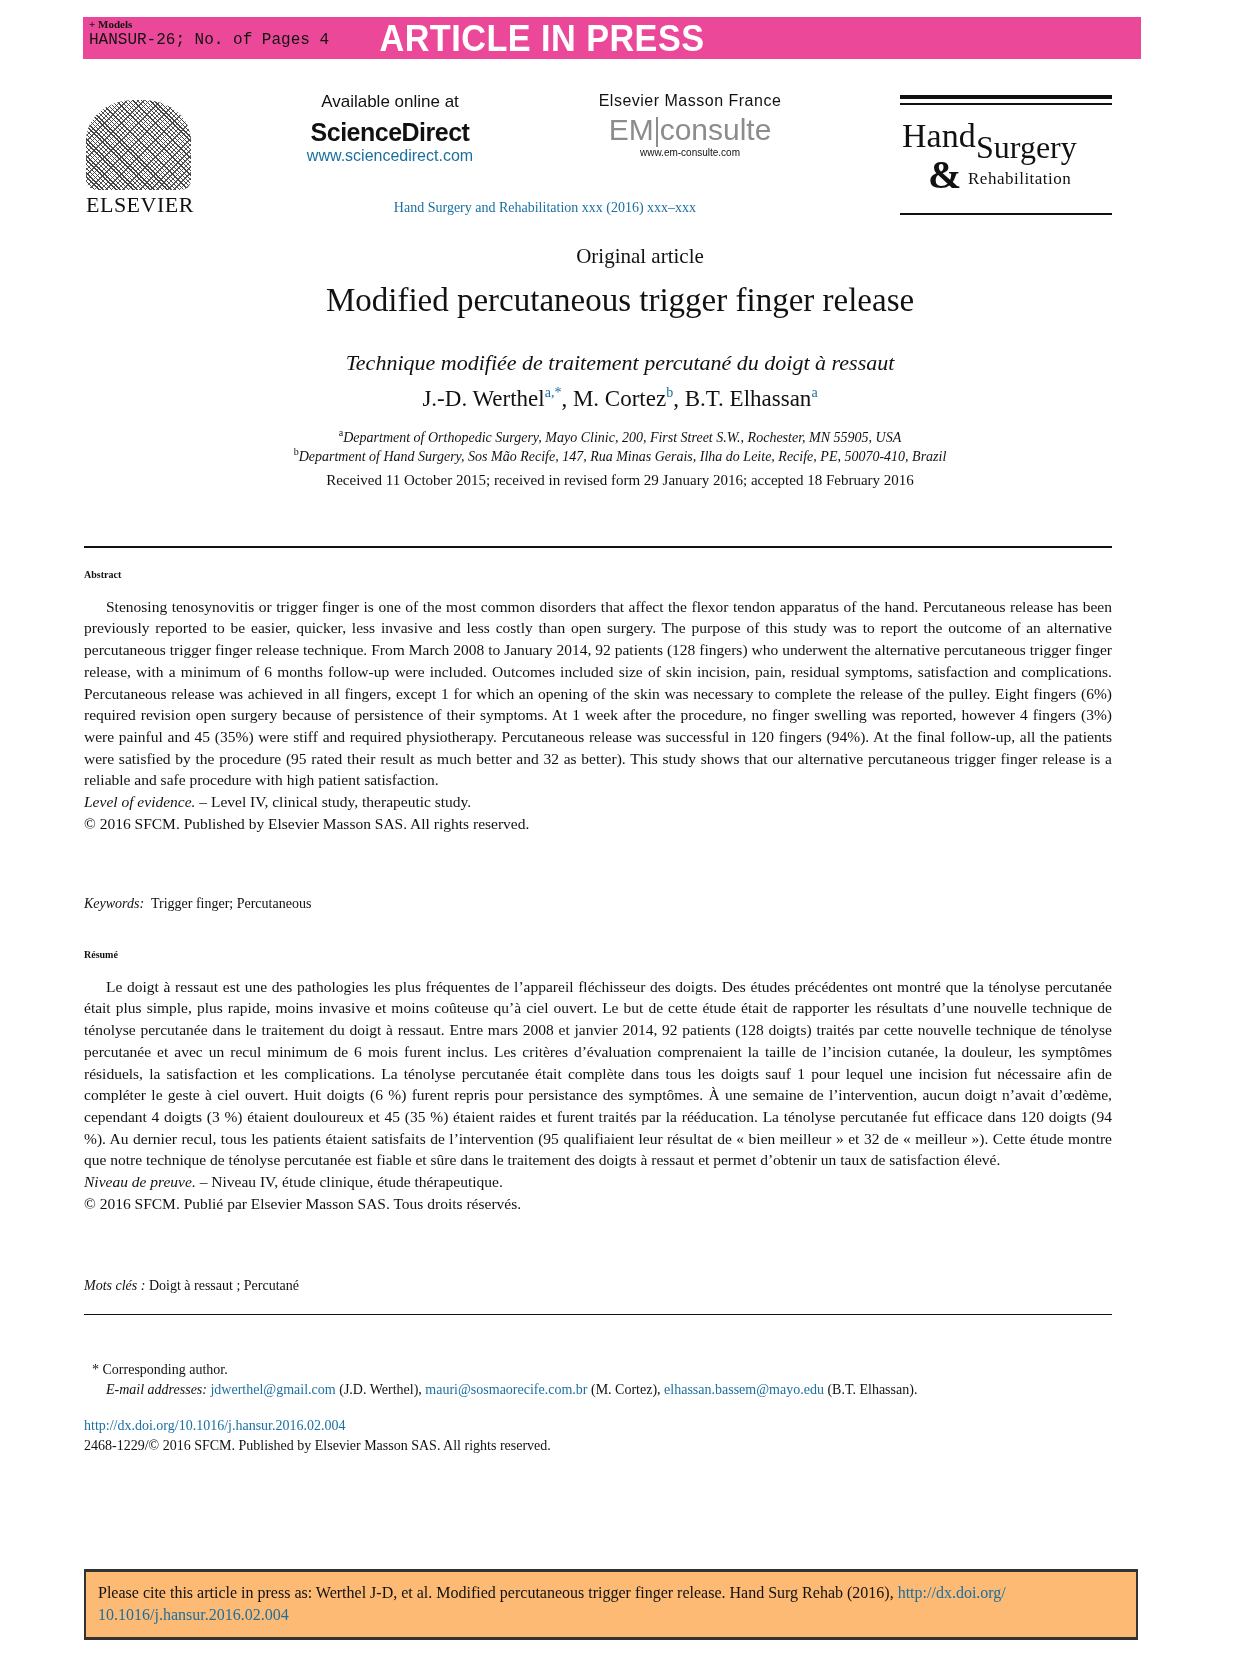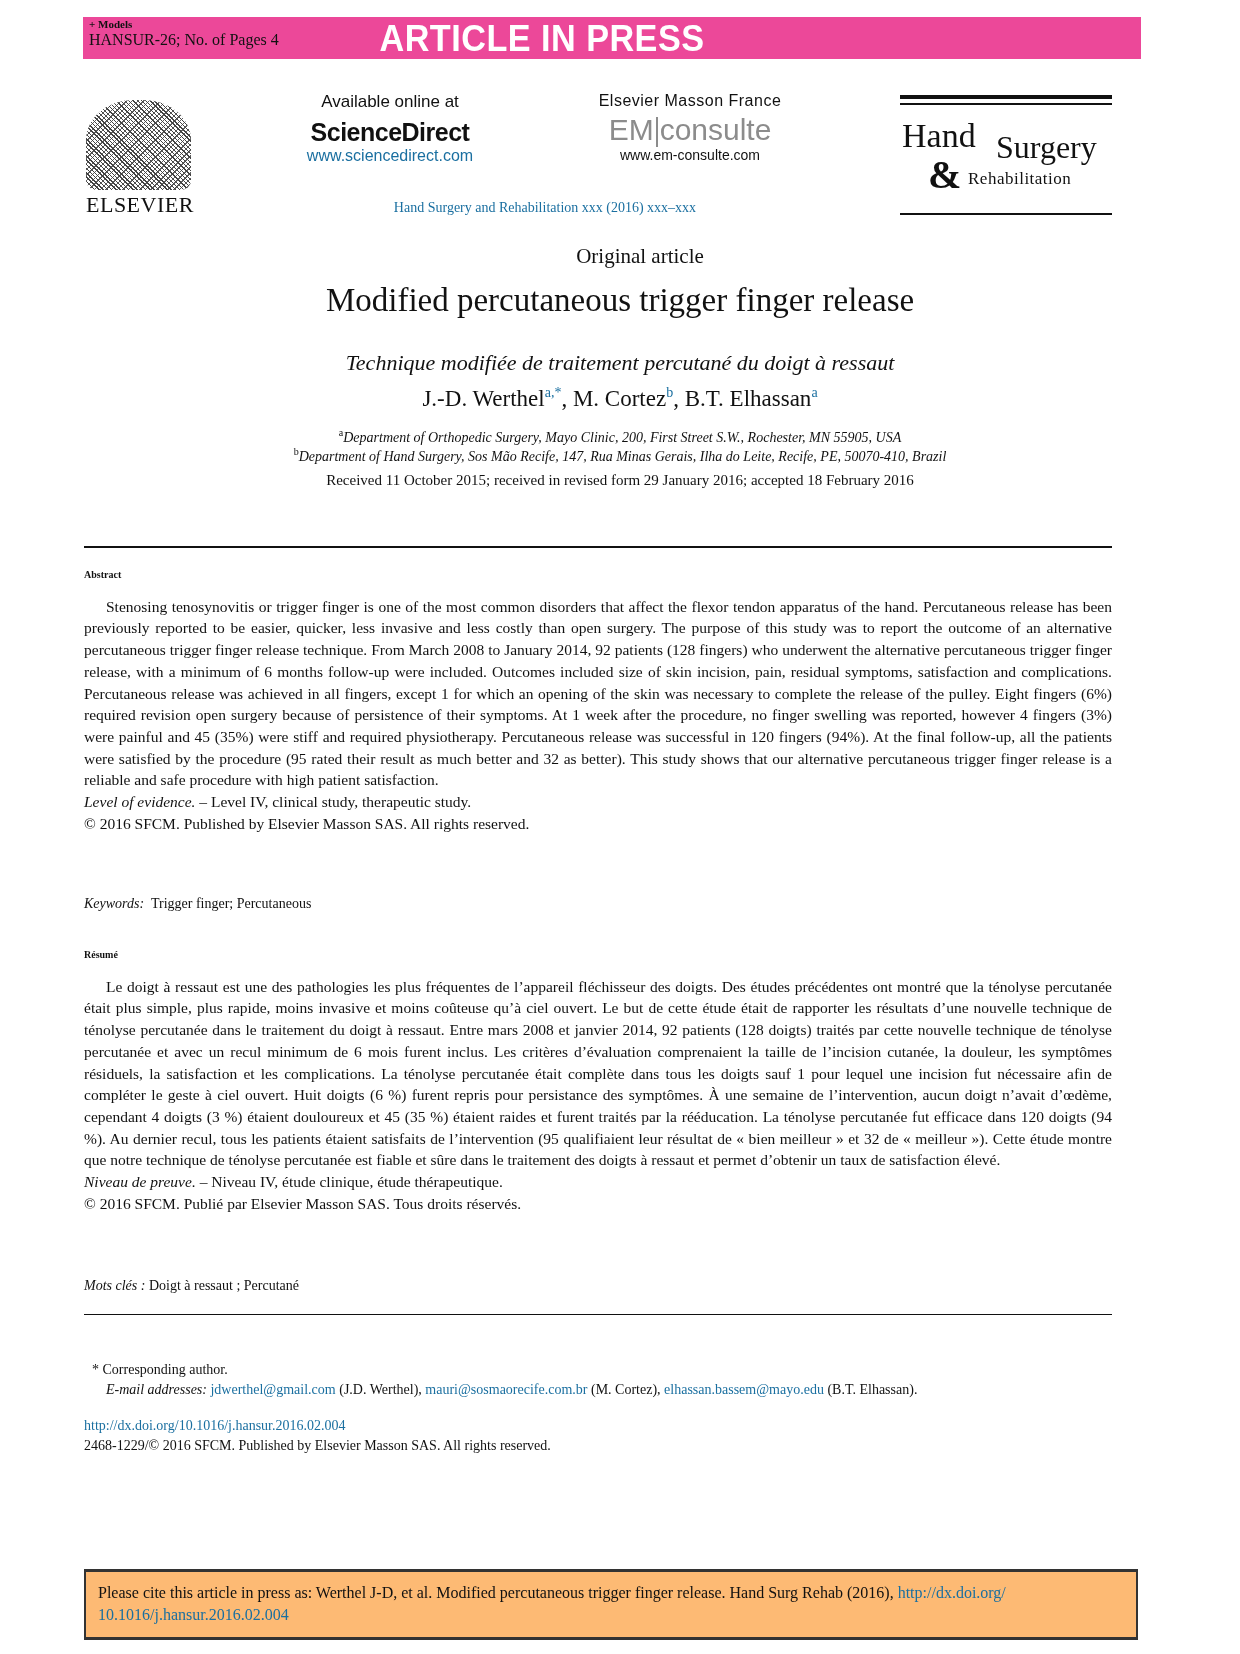--- a/index.html
+++ b/index.html
@@ -1,21 +1,21 @@
 <!DOCTYPE html>
 <html><head>
 <meta charset="utf-8">
 <style>
   html, body { margin:0; padding:0; background:#fff; }
   body { width:1240px; height:1654px; position:relative; overflow:hidden;
          font-family:"Liberation Serif","DejaVu Serif",serif; color:#111; }
 
   .topbar { position:absolute; left:83px; top:17px; width:1058px; height:42px; background:#ec4899; }
   .topbar .models { position:absolute; left:6px; top:1px; font-size:11px; font-weight:bold; }
-  .topbar .hansur { position:absolute; left:6px; top:14px; font-size:16px; }
+  .topbar .hansur { position:absolute; left:6px; top:14px; font-size:16px;font-family:Liberation Mono, monospace; }
   .topbar .aip { position:absolute; left:0; right:0; top:1px; text-align:center; color:#fff;
                  font-family:"Liberation Sans","DejaVu Sans",sans-serif; font-size:36px; font-weight:bold;
                  letter-spacing:0.5px; transform:scaleX(0.95); margin-left:-140px; }
 
   
   .elsevier-tree { position:absolute; left:86px; top:100px; width:105px; height:90px;
     background:
       repeating-linear-gradient(45deg,#222 0 1px,transparent 1px 3px),
       repeating-linear-gradient(-45deg,#444 0 1px,transparent 1px 4px);
     border-radius:45% 45% 10% 10%; opacity:0.85; }
@@ -23,29 +23,29 @@
   .sd-block { position:absolute; left:270px; top:92px; width:240px; text-align:center;
               font-family:"Liberation Sans","DejaVu Sans",sans-serif; }
   .sd-avail { font-size:17px; }
   .sd-name { font-size:25px; font-weight:bold; margin-top:6px; letter-spacing:-0.5px; }
   .sd-url { font-size:16px; color:#1a6fa0; margin-top:0; }
   .em-block { position:absolute; left:560px; top:92px; width:260px; text-align:center;
               font-family:"Liberation Sans","DejaVu Sans",sans-serif; }
   .em-france { font-size:16px; letter-spacing:0.5px; }
   .em-logo { font-size:30px; color:#8c8c8c; margin-top:3px; }
   .em-logo .bar { display:inline-block; width:2px; height:30px; background:#8c8c8c; vertical-align:middle; margin:0 2px; }
-  .em-url { font-size:14px; margin-top:0; }
+  .em-url { font-size:10px; margin-top:0; }
   .journal-line { position:absolute; left:300px; top:200px; width:490px; text-align:center;
                   font-size:14px; color:#1a6fa0; }
   .hsr-logo { position:absolute; left:900px; top:95px; width:212px; height:120px; }
   .hsr-logo .l1 { position:absolute; left:0; right:0; top:0; height:4px; background:#111; }
   .hsr-logo .l2 { position:absolute; left:0; right:0; top:8px; height:2px; background:#111; }
   .hsr-logo .l3 { position:absolute; left:0; right:0; bottom:0; height:2px; background:#111; }
   .hsr-logo .hand { position:absolute; left:2px; top:22px; font-size:34px; }
-  .hsr-logo .surgery { position:absolute; left:96px; top:34px; font-size:32px; }
+  .hsr-logo .surgery { position:absolute; left:76px; top:34px; font-size:32px; }
   .hsr-logo .amp { position:absolute; left:28px; top:56px; font-size:40px; font-weight:bold; }
   .hsr-logo .rehab { position:absolute; left:68px; top:74px; font-size:17px; letter-spacing:0.5px; }
 
   .center { position:absolute; left:0; width:1240px; text-align:center; }
   .art-type { top:244px; font-size:21px;padding-left:20px; }
   .title { top:282px; font-size:33px; }
   .subtitle { top:350px; font-size:22px; font-style:italic; }
   .authors { top:385px; font-size:23px; }
   .authors sup { color:#1a6fa0; font-size:14px; }
   .aff { font-size:14px; font-style:italic; }

